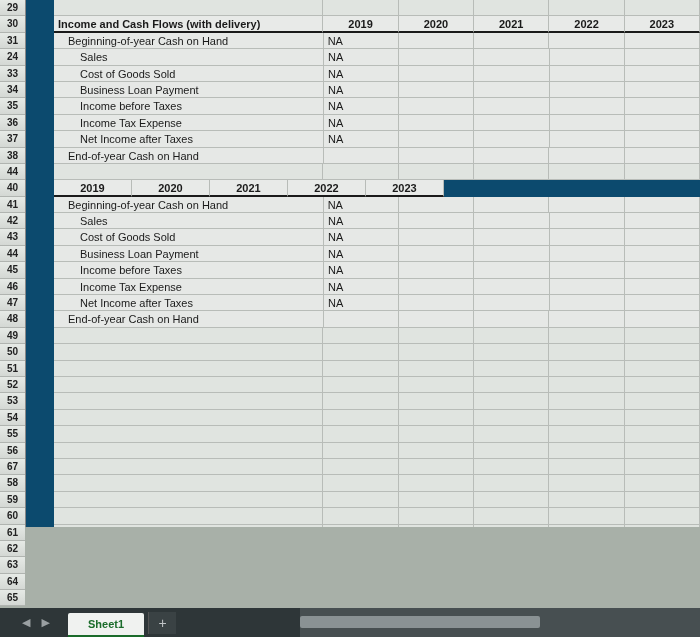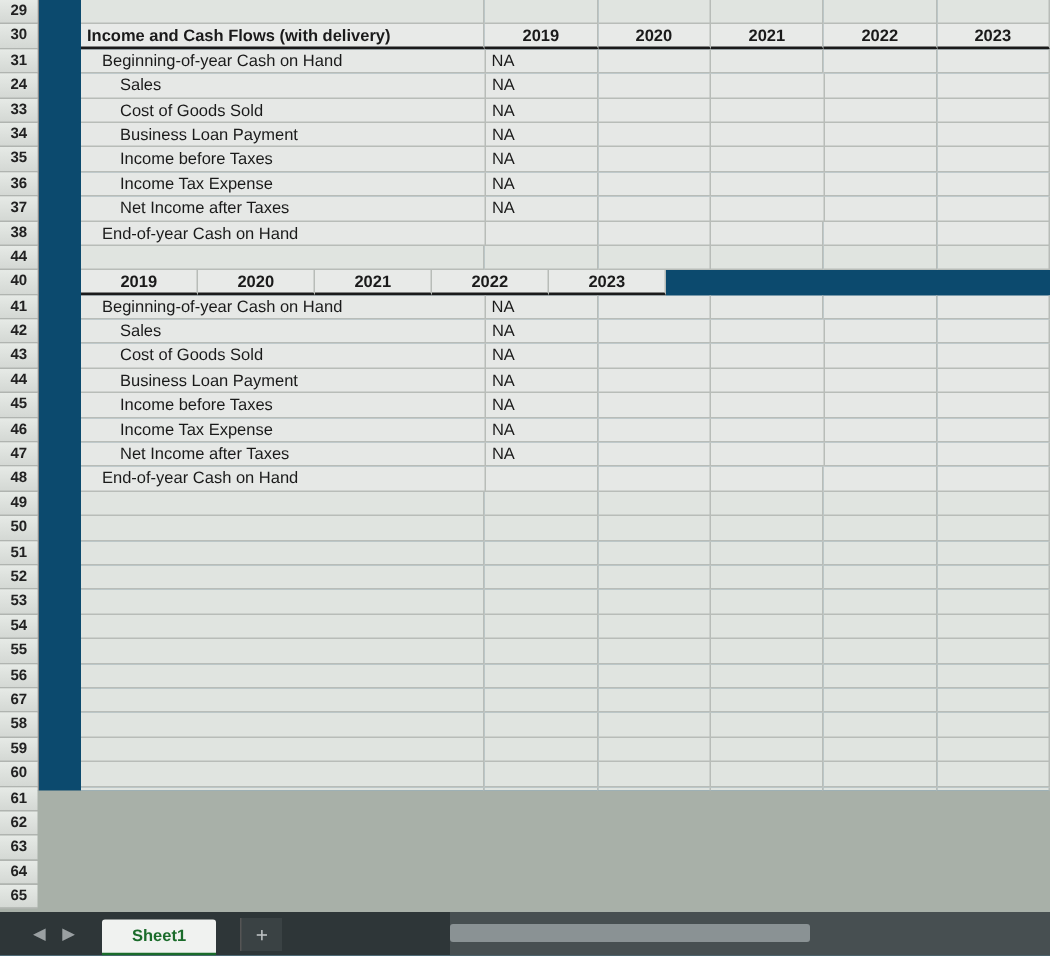--- a/index.html
+++ b/index.html
@@ -86,21 +86,21 @@
     letter-spacing: 4px;
   }
   .tab {
     background: #f0f2f0;
     color: #1a6b2a;
     font-weight: bold;
     font-size: 11px;
     padding: 5px 20px;
     border-top-left-radius: 2px;
     border-top-right-radius: 2px;
-    margin-right: 16px;
+    margin-right: 4px;
     position: relative;
     bottom: -2px;
     border-bottom: 2px solid #1a6b2a;
   }
   .addtab {
     background: #3a4244;
     color: #c0c4c6;
     width: 28px;
     height: 22px;
     text-align: center;

